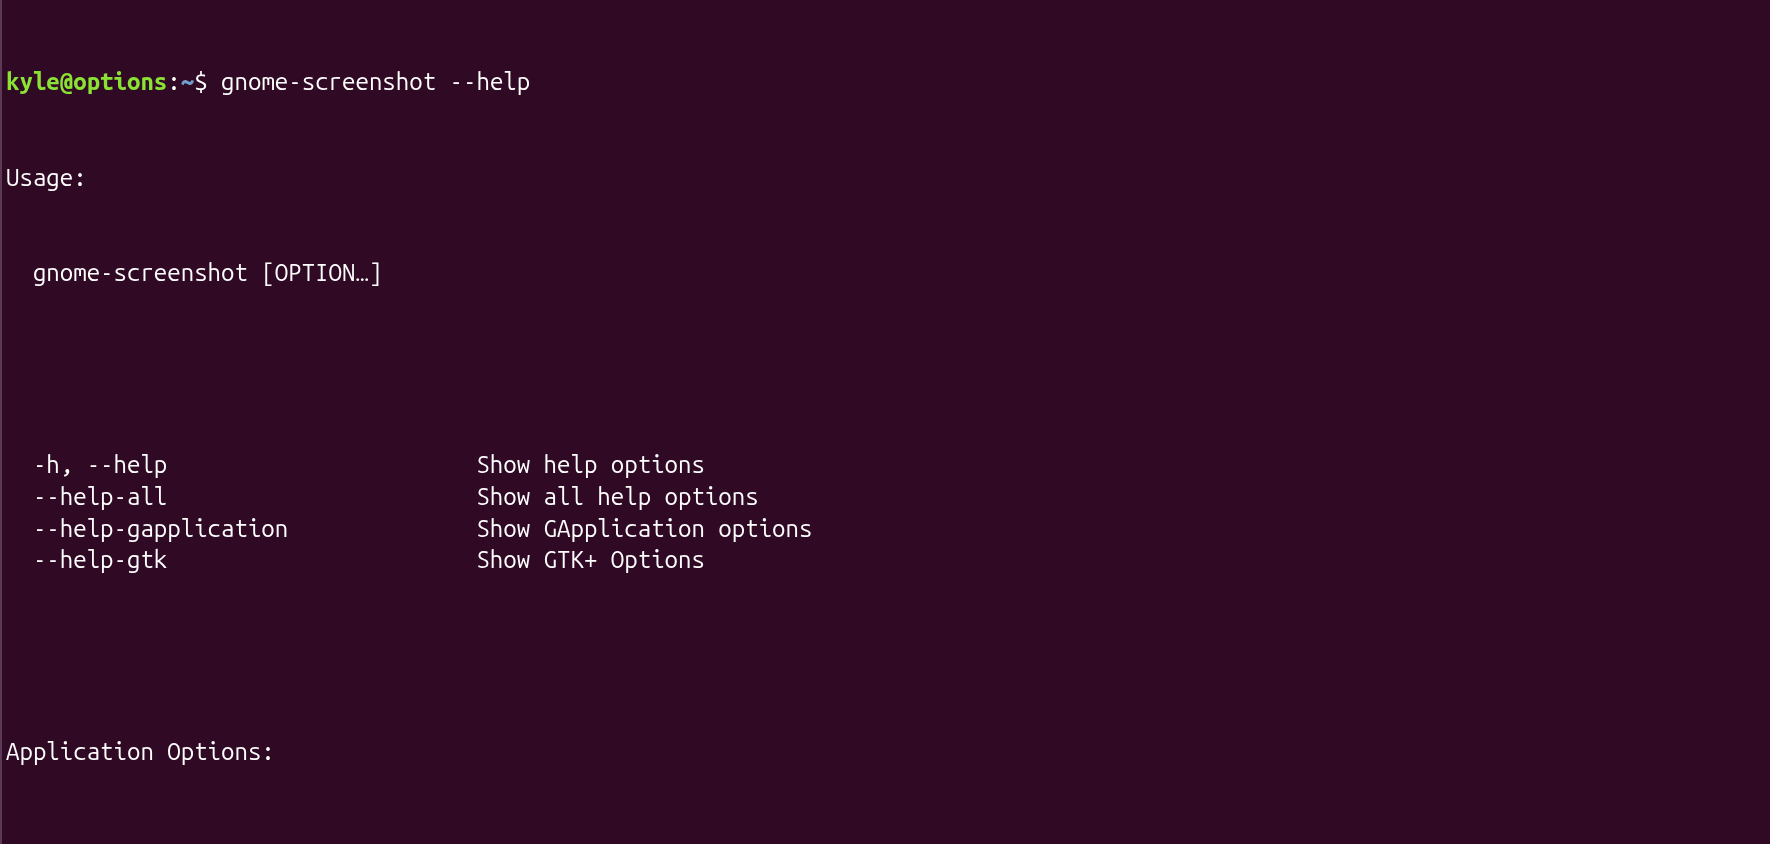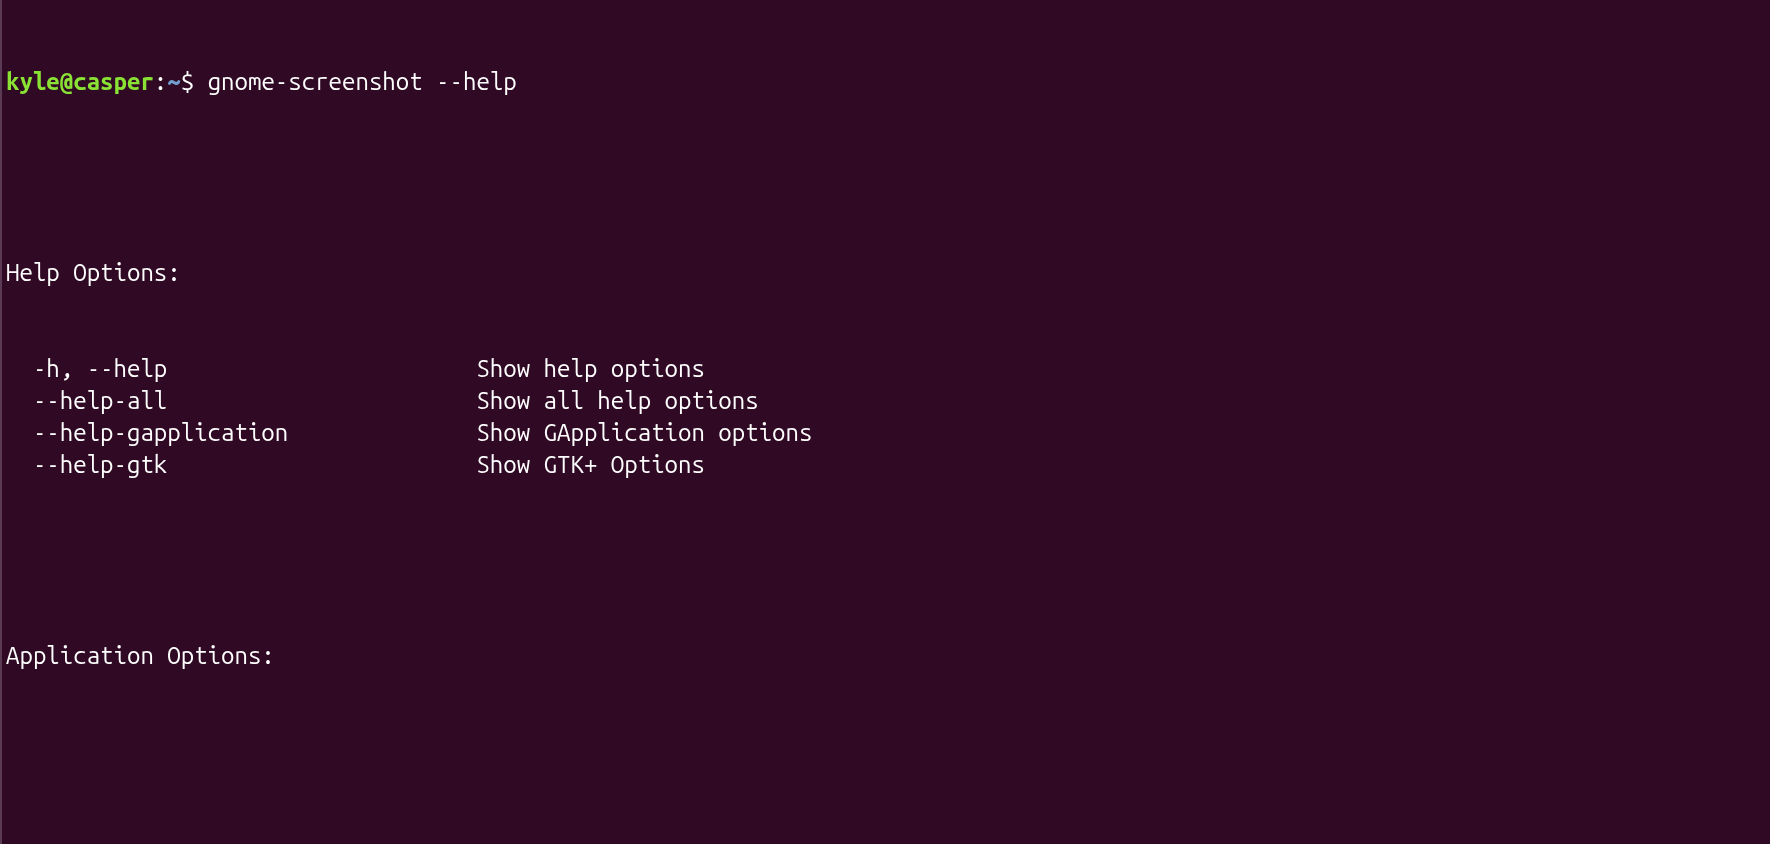--- a/index.html
+++ b/index.html
@@ -42,20 +42,21 @@
       color: #ffffff;
     }
     .blank {
       height: 1.33em;
     }
   </style>
 </head>
 <body>
 
 <div class="terminal">
-  <div><span class="prompt-user">kyle@casper</span><span class="prompt-sep">:</span><span class="prompt-path">~</span><span class="prompt-sep">$ </span><span class="cmd">gnome-screenshot --help</span></div>
+  <div><span class="prompt-user">kyle@options</span><span class="prompt-sep">:</span><span class="prompt-path">~</span><span class="prompt-sep">$ </span><span class="cmd">gnome-screenshot --help</span></div>
+  <div class="line">Usage:</div>
+  <div class="line">  gnome-screenshot [OPTION…]</div>
   <div class="blank"></div>
-  <div class="line">Help Options:</div>
   <div id="help-rows"><div class="line"><span>  -h, --help                       </span><span>Show help options</span></div><div class="line"><span>  --help-all                       </span><span>Show all help options</span></div><div class="line"><span>  --help-gapplication              </span><span>Show GApplication options</span></div><div class="line"><span>  --help-gtk                       </span><span>Show GTK+ Options</span></div></div>
   <div class="blank"></div>
   <div class="line">Application Options:</div>
   
 </div>
 
 </body></html>

